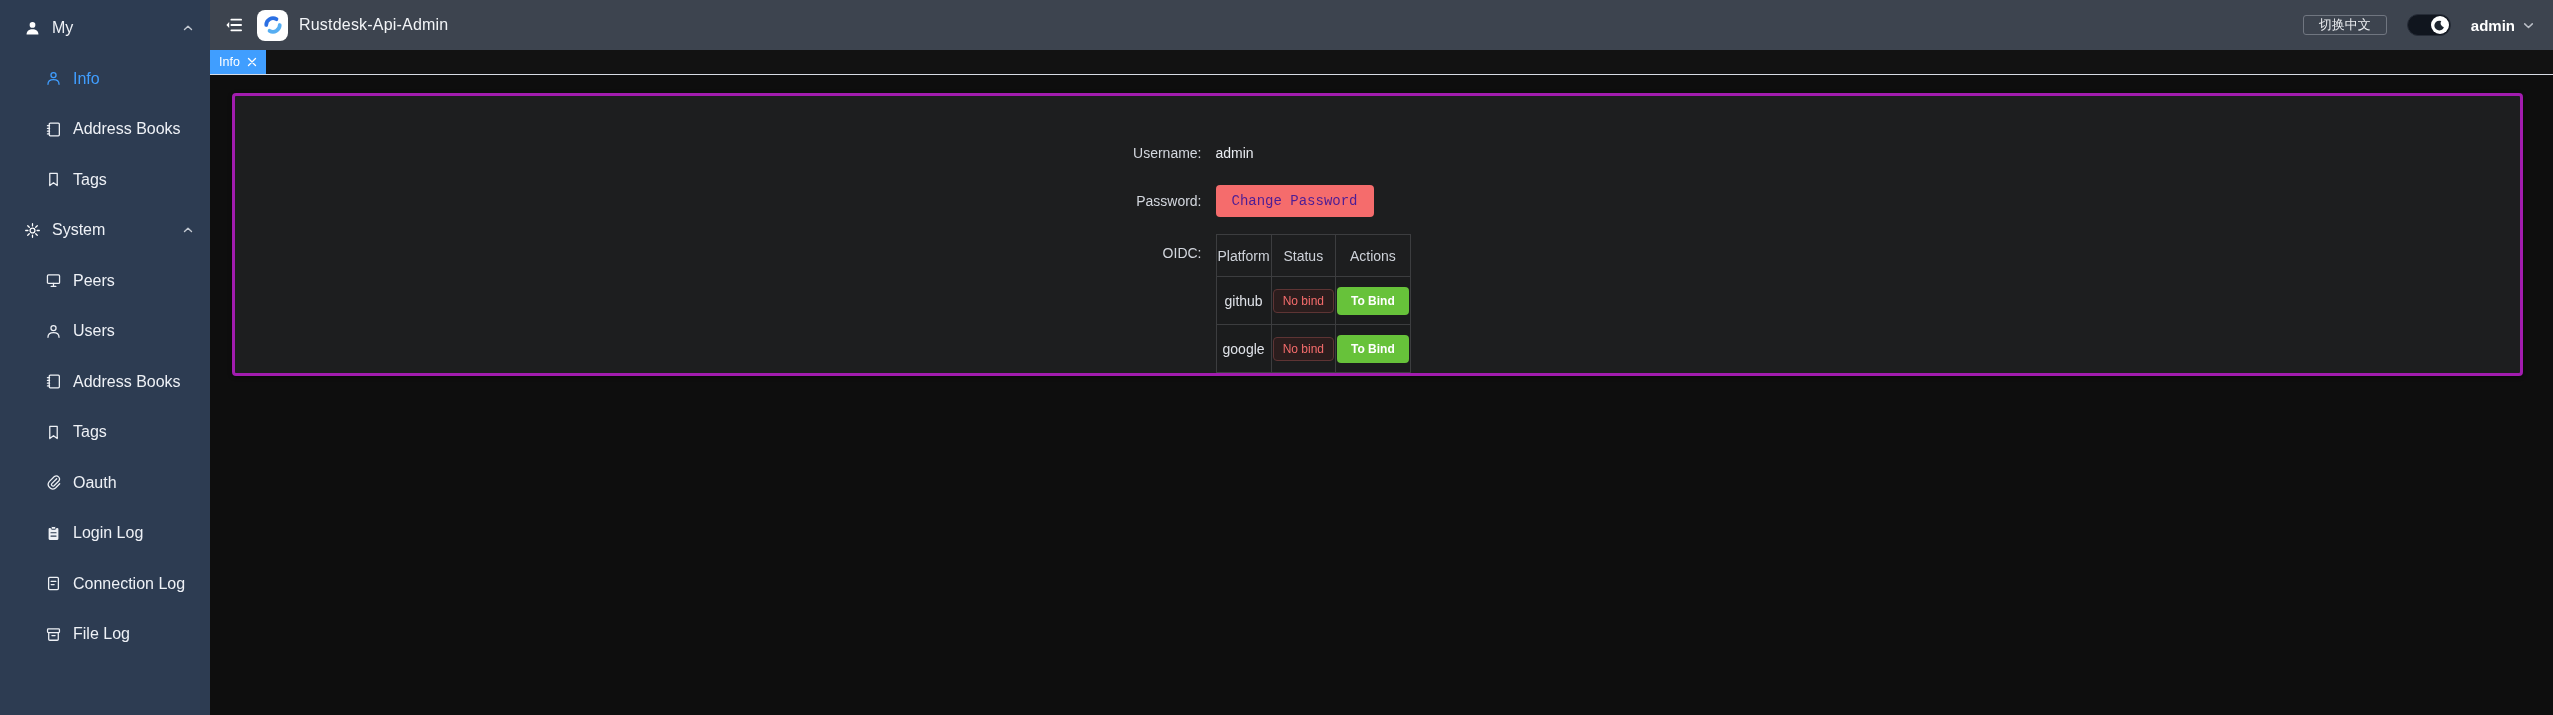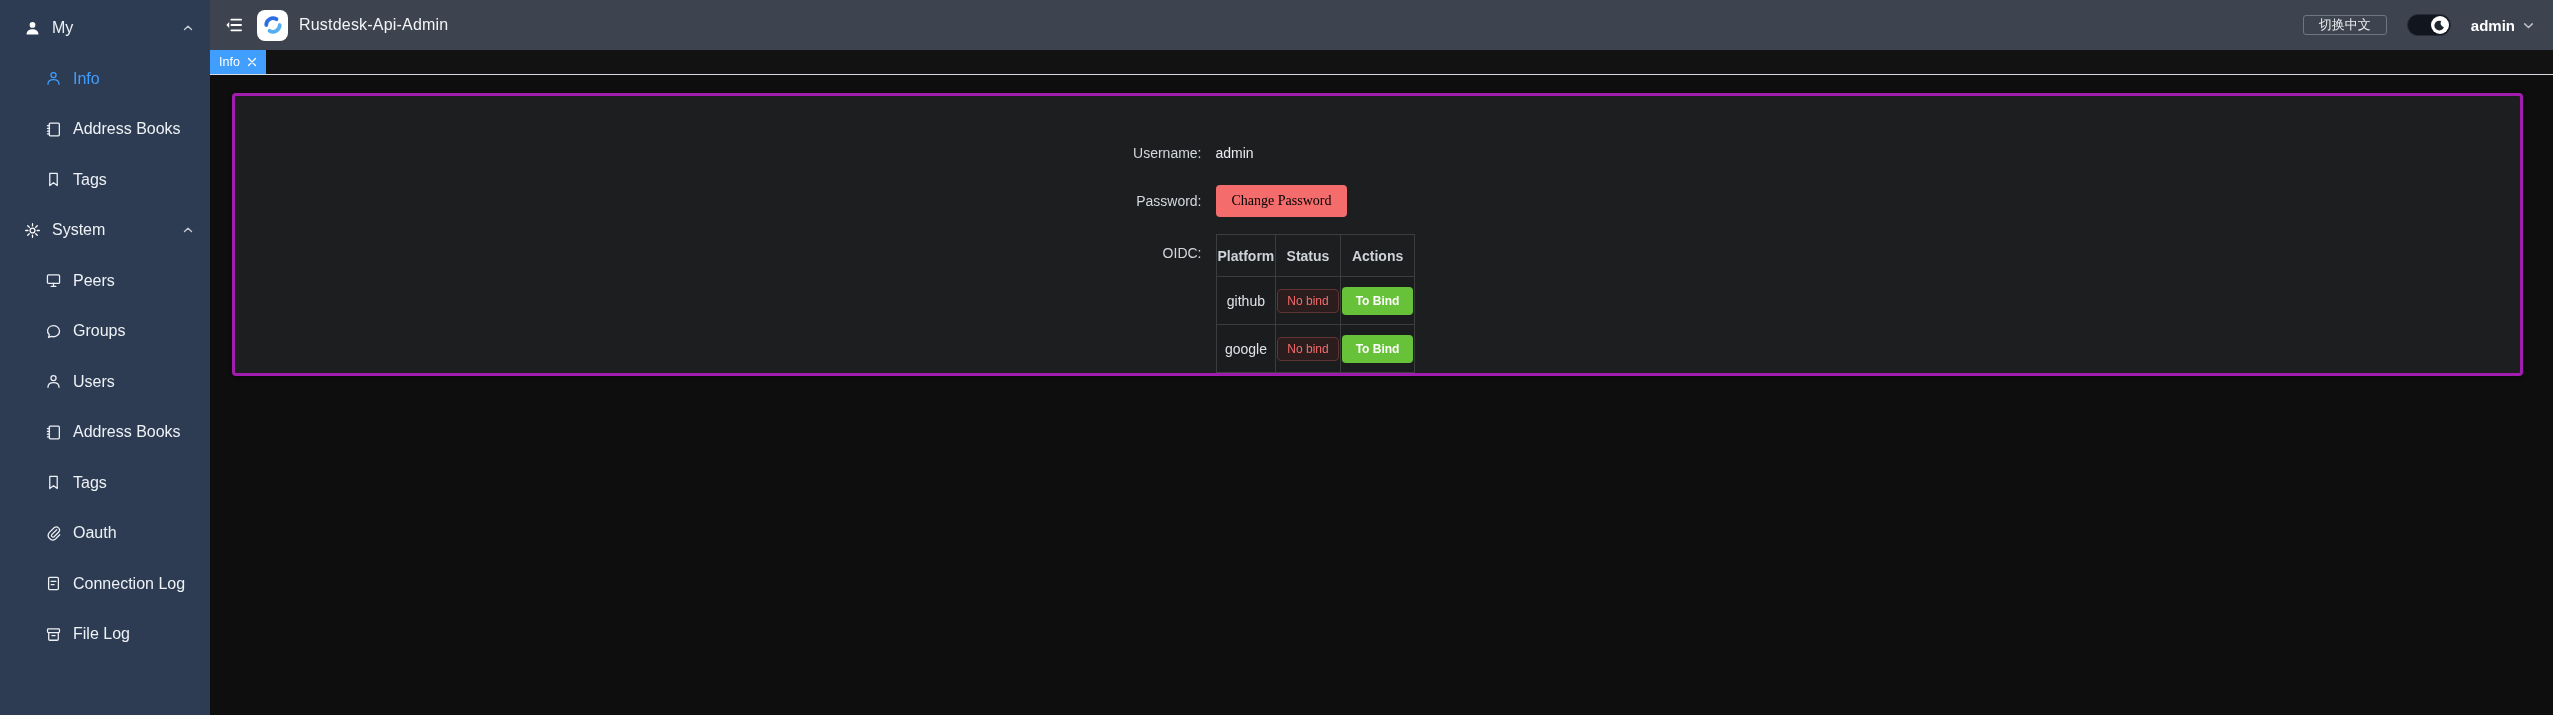--- a/index.html
+++ b/index.html
@@ -77,29 +77,29 @@
     box-shadow:0 1px 4px rgba(0,0,0,.4);
   }
   .form{width:560px;margin:0 auto;}
   .form-row{display:flex;align-items:flex-start;margin-bottom:16px;}
   .form-label{
     width:104px;flex:0 0 104px;text-align:right;padding-right:14px;
     color:#d3d7de;font-size:14px;line-height:32px;
   }
   .form-value{color:#e9ecf1;font-size:14px;line-height:32px;}
   .btn-danger{
-    background:#f56c6c;color:#000000;border:none;border-radius:4px;
-    font-size:14px;padding:0 16px;height:32px;cursor:pointer;font-family:Liberation Serif, serif;
+    background:#f56c6c;color:#4c1d95;border:none;border-radius:4px;
+    font-size:14px;padding:0 16px;height:32px;cursor:pointer;font-family:Liberation Mono, monospace;
   }
   .oidc-table{border-collapse:collapse;margin-top:1px;}
   .oidc-table th,.oidc-table td{
     border:1px solid #3c3d3f;text-align:center;font-size:14px;
   }
   .oidc-table th{
-    width:auto;height:39px;color:#ced2d9;font-weight:bold;background:#1d1e1f;margin-top:22px;
+    width:auto;height:39px;color:#ced2d9;font-weight:normal;background:#1d1e1f;margin-top:22px;
   }
   .oidc-table td{height:45px;color:#dfe2e8;background:#1b1c1d;}
   .col-platform{width:139px;}
   .col-status{width:139px;}
   .col-actions{width:209px;}
   .tag-danger{
     display:inline-block;padding:3px 9px;font-size:12px;color:#f56c6c;
     background:#2b1d1d;border:1px solid #5e3434;border-radius:4px;line-height:16px;
   }
   .btn-success{
@@ -159,26 +159,20 @@
   </div>
 
   <div class="menu-item sub">
     <svg class="ic" viewBox="0 0 16 16">
       <rect x="2.3" y="2.8" width="11.4" height="8" rx="1" fill="none" stroke="currentColor" stroke-width="1.2"></rect>
       <path d="M5.8 13.6h4.4M8 10.8v2.8" stroke="currentColor" stroke-width="1.2" stroke-linecap="round"></path>
     </svg>
     <span class="lbl">Peers</span>
   </div>
 
-  <div class="menu-item sub">
-    <svg class="ic" viewBox="0 0 16 16">
-      <path d="M13.6 7.4a5.6 5 0 10-9.5 3.6L3.3 13.6l2.8-1a5.6 5 0 007.5-5.2z" fill="none" stroke="currentColor" stroke-width="1.2" stroke-linejoin="round"></path>
-    </svg>
-    <span class="lbl">Groups</span>
-  </div>
 
   <div class="menu-item sub">
     <svg class="ic" viewBox="0 0 16 16">
       <circle cx="8" cy="4.8" r="2.4" fill="none" stroke="currentColor" stroke-width="1.2"></circle>
       <path d="M2.8 13.4c0-2.9 2.3-4.4 5.2-4.4s5.2 1.5 5.2 4.4" fill="none" stroke="currentColor" stroke-width="1.2" stroke-linecap="round"></path>
     </svg>
     <span class="lbl">Users</span>
   </div>
 
   <div class="menu-item sub">
@@ -196,20 +190,28 @@
     <span class="lbl">Tags</span>
   </div>
 
   <div class="menu-item sub">
     <svg class="ic" viewBox="0 0 16 16">
       <path d="M11 4.4L6.4 9a1.5 1.5 0 002.1 2.1l4.5-4.5a3 3 0 00-4.2-4.2L4 7.2a4.2 4.2 0 005.9 5.9l3.9-3.9" fill="none" stroke="currentColor" stroke-width="1.2" stroke-linecap="round"></path>
     </svg>
     <span class="lbl">Oauth</span>
   </div>
 
+  <div class="menu-item sub">
+    <svg class="ic" viewBox="0 0 16 16">
+      <rect x="3.4" y="2.8" width="9.2" height="11.2" rx="1" fill="currentColor"></rect>
+      <rect x="5.9" y="1.4" width="4.2" height="2.6" rx="0.6" fill="currentColor" stroke="#2d3c52" stroke-width="0.9"></rect>
+      <path d="M5.6 7.3h4.8M5.6 10.4h4.8" stroke="#2d3c52" stroke-width="1.1" stroke-linecap="round"></path>
+    </svg>
+    <span class="lbl">Login Log</span>
+  </div>
 
   <div class="menu-item sub">
     <svg class="ic" viewBox="0 0 16 16">
       <rect x="3.4" y="2.3" width="9.2" height="11.4" rx="1" fill="none" stroke="currentColor" stroke-width="1.2"></rect>
       <path d="M5.8 6h4.4M5.8 9h2.8" stroke="currentColor" stroke-width="1.2" stroke-linecap="round"></path>
     </svg>
     <span class="lbl">Connection Log</span>
   </div>
 
   <div class="menu-item sub">

